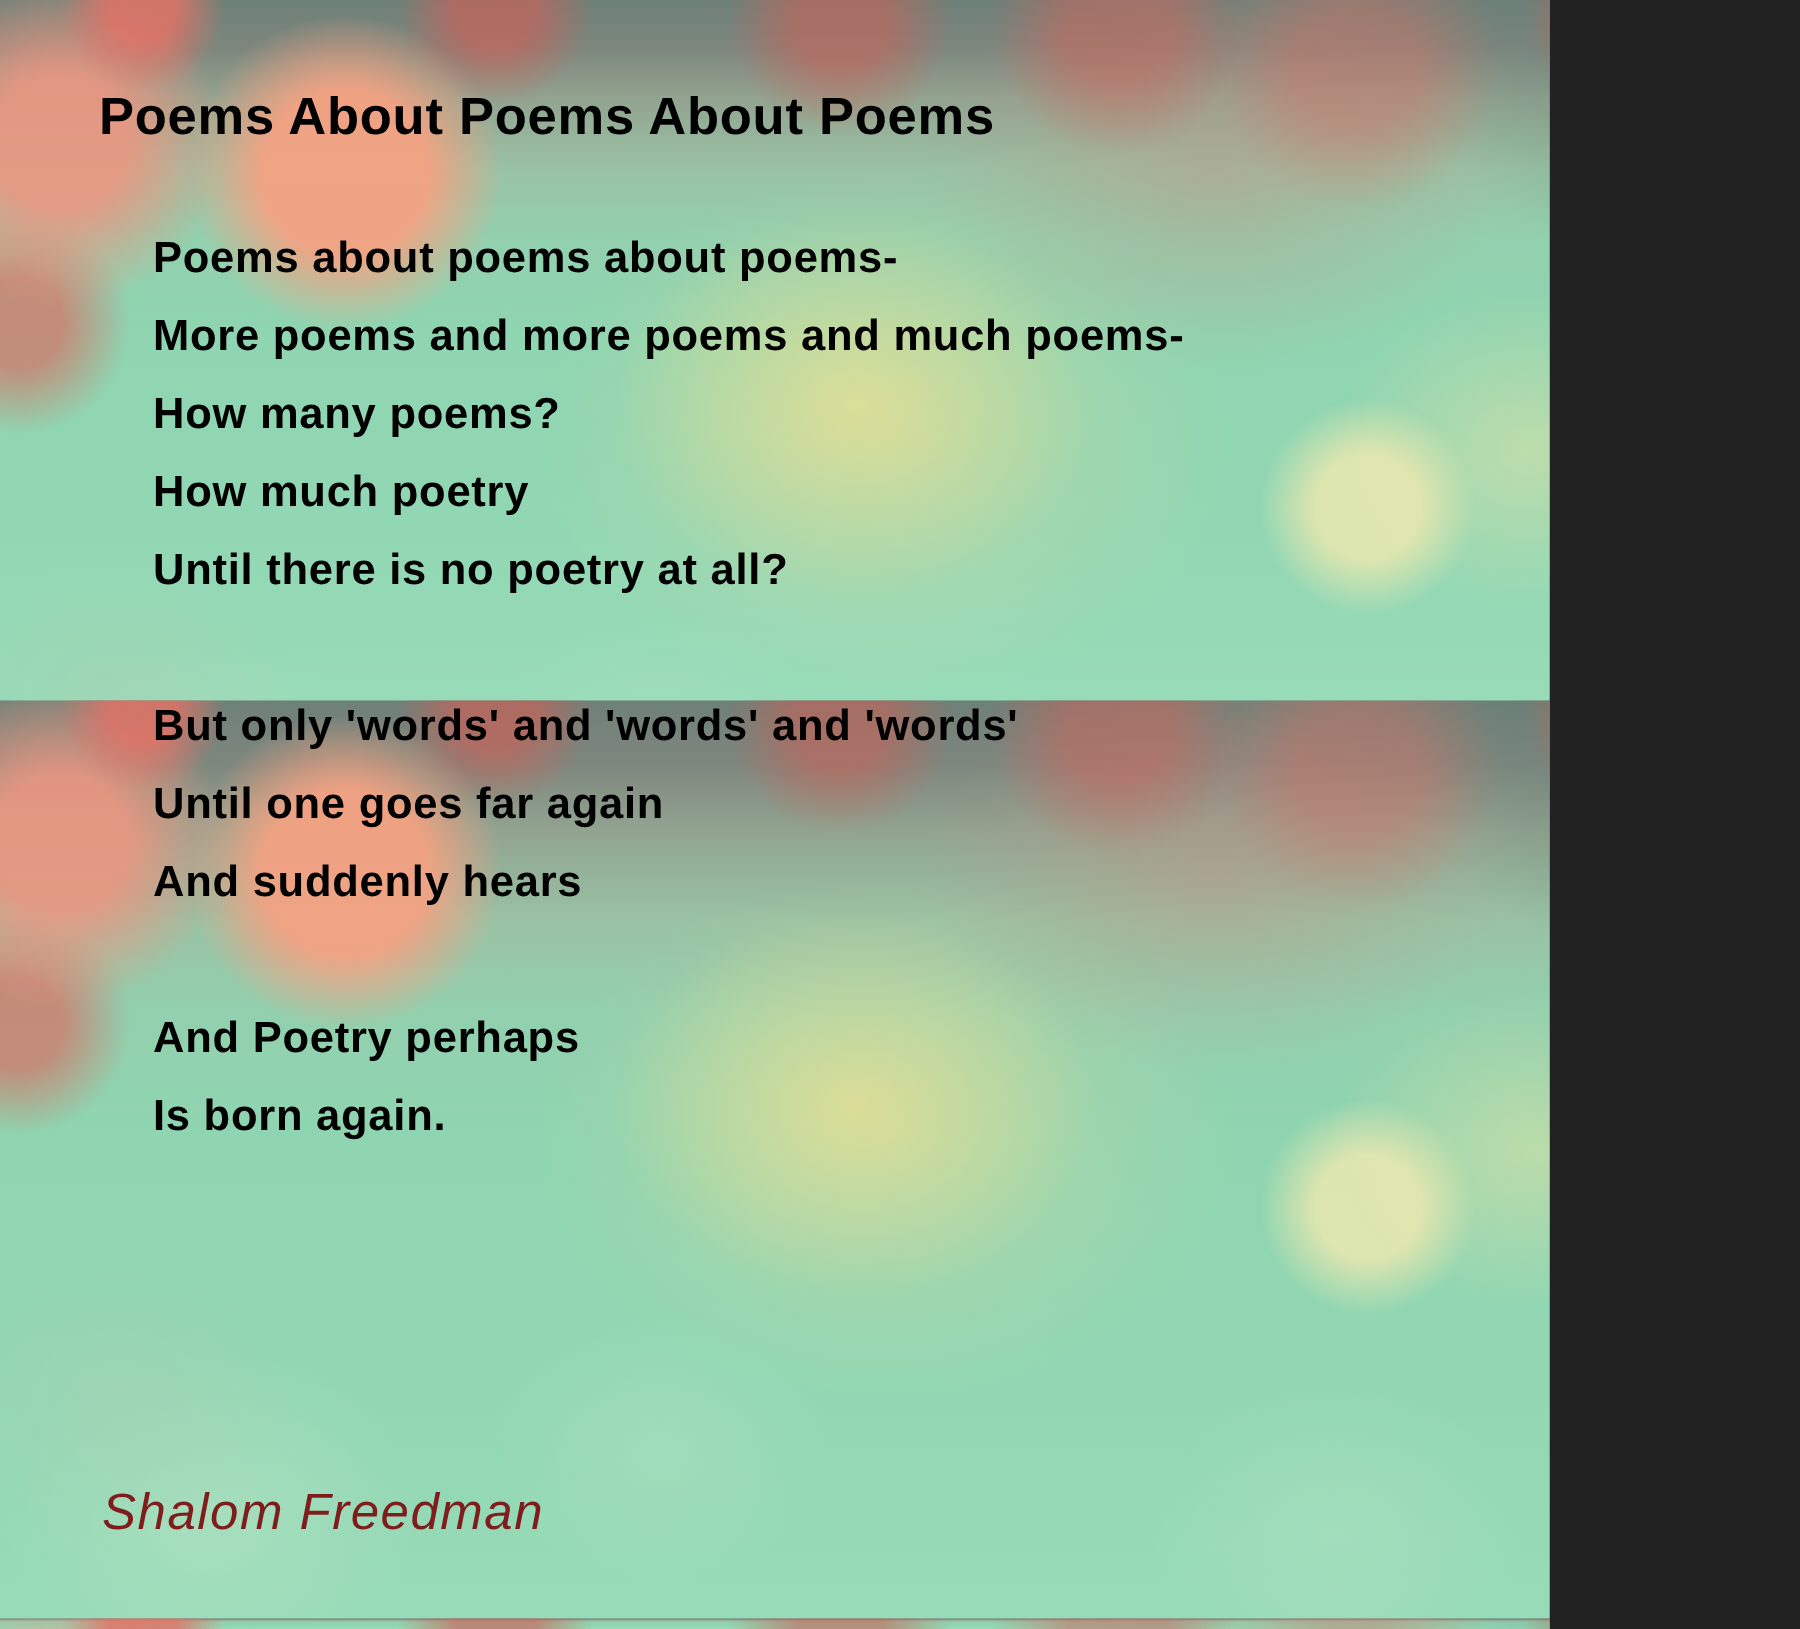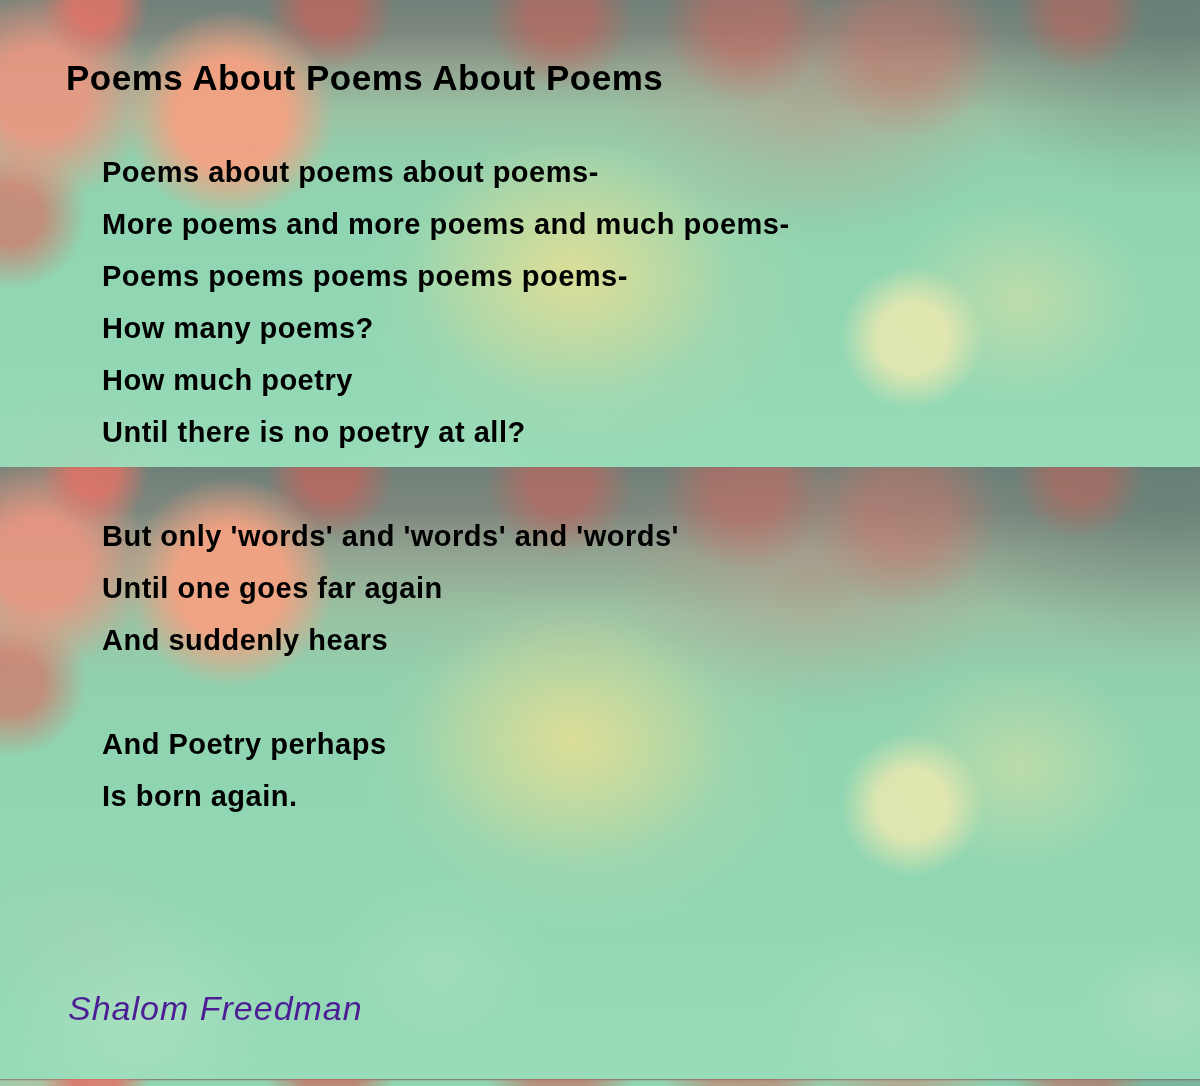--- a/index.html
+++ b/index.html
@@ -2,21 +2,21 @@
 <html><head>
 <meta charset="utf-8">
 <style>
   html, body {
     margin: 0;
     padding: 0;
     background: #222;
   }
   .canvas {
     position: relative;
-    width: 1200px;
+    width: 1033px;
     height: 1086px;
     overflow: hidden;
     font-family: "Liberation Sans", sans-serif;
     background: #8fd5b1;
   }
 
   
   .bg-tile {
     position: absolute;
     left: 0;
@@ -86,41 +86,40 @@
     position: absolute;
     left: 68px;
     top: 982px;
     height: 52px;
     display: flex;
     align-items: center;
     font-size: 34px;
     font-style: italic;
     font-weight: normal;
     letter-spacing: 1px;
-    color: #4c1d95;
+    color: #7f1d1d;
     white-space: nowrap;
   }
 </style>
 </head>
 <body>
 
 <div class="canvas">
 
   <div class="bg-tile t1"></div>
   <div class="bg-tile t2"></div>
   <div class="bg-tile t3"></div>
 
   <div class="poem-title">Poems About Poems About Poems</div>
 
   <div class="poem-body">
 
     <div class="stanza">
       <div class="line">Poems about poems about poems-</div>
       <div class="line">More poems and more poems and much poems-</div>
-      <div class="line">Poems poems poems poems poems-</div>
       <div class="line">How many poems?</div>
       <div class="line">How much poetry</div>
       <div class="line">Until there is no poetry at all?</div>
     </div>
 
     <div class="stanza">
       <div class="line">But only 'words' and 'words' and 'words'</div>
       <div class="line">Until one goes far again</div>
       <div class="line">And suddenly hears</div>
     </div>

